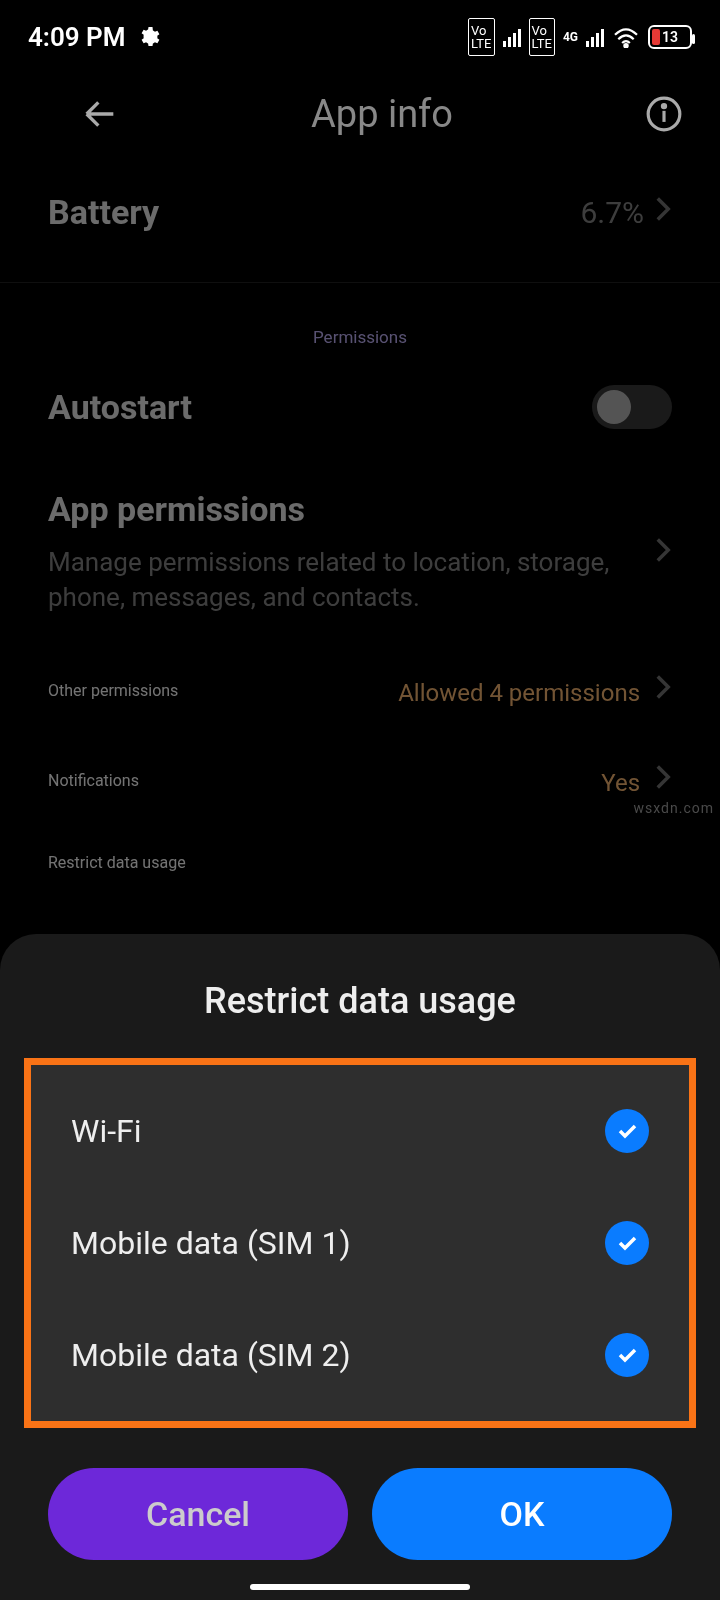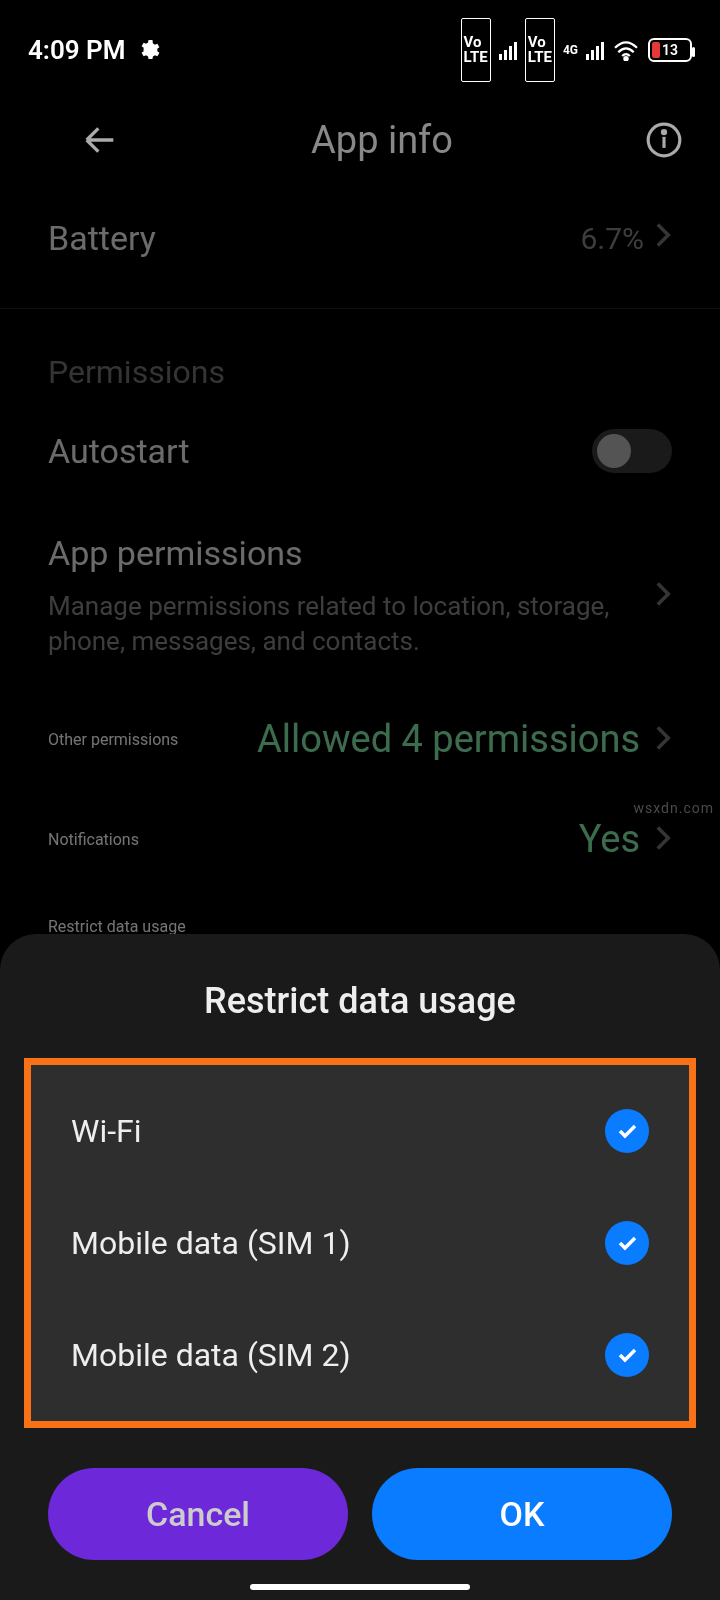--- a/index.html
+++ b/index.html
@@ -9,43 +9,43 @@
   .status-bar { display:flex; justify-content:space-between; align-items:center; padding: 18px 28px 10px 28px; font-size: 26px; font-weight:600; }
   .status-left { display:flex; align-items:center; gap:10px; }
   .status-right { display:flex; align-items:center; gap:8px; }
   .gear-icon svg, .status-right svg { display:block; }
   .battery-box { border:2px solid #fff; border-radius:6px; width:44px; height:24px; position:relative; display:flex; align-items:center; padding:2px; }
   .battery-box::after { content:""; position:absolute; right:-5px; top:7px; width:3px; height:10px; background:#fff; border-radius:2px; }
   .battery-fill { background:#e53935; height:100%; width:22%; border-radius:2px; }
   .battery-pct { position:absolute; left:0; right:0; text-align:center; font-size:14px; font-weight:600; }
   .sig { display:flex; align-items:flex-end; gap:2px; height:20px; }
   .sig span { width:3px; background:#fff; }
-  .volte { font-size:15px; font-weight:700; border:1px solid #fff; padding:16px 2px; border-radius:2px; line-height:1; }
+  .volte { font-size:13px; font-weight:400; border:1px solid #fff; padding:5px 2px; border-radius:2px; line-height:1; }
   .fourg { font-size:12px; font-weight:700; }
   
   
   .header { display:flex; align-items:center; justify-content:space-between; padding: 24px 32px 24px 32px; margin-left: 44px; }
   .header-title { font-size:38px; color:#888; flex:1; text-align:center; }
   .back, .info-icn { width:48px; height:48px; display:flex; align-items:center; justify-content:center; color:#888; }
   
   
   .content { padding: 0 0; opacity: 0.45; }
   .row { display:flex; align-items:center; justify-content:space-between; padding: 30px 48px; }
-  .row .label { font-size:34px; font-weight:400; color:#eee; }
+  .row .label { font-size:34px; font-weight:700; color:#eee; }
   .row .value { font-size:30px; color:#888; display:flex; align-items:center; gap:10px; }
   .chev { color:#666; }
   .divider { height:1px; background:#222; margin: 20px 0; }
-  .section-title { font-size:32px; color:#737373; padding: 24px 48px 8px; }
+  .section-title { font-size:17px; color:#c4b5fd; padding: 24px 48px 8px; text-align: center; }
   .row-col { flex-direction:column; align-items:flex-start; position:relative; }
   .row-col .sub { font-size:26px; color:#888; margin-top:16px; line-height:1.35; padding-right:40px;}
   .row-col .chev-side { position:absolute; right:48px; top:50%; transform:translateY(-50%); color:#666; }
   .toggle { width:80px; height:44px; background:#3a3a3a; border-radius:22px; position:relative; }
   .toggle .knob { width:34px; height:34px; background:#bbb; border-radius:50%; position:absolute; left:5px; top:5px; }
   .row-split { display:flex; align-items:center; justify-content:space-between; padding: 28px 48px; }
-  .row-split .value-txt { font-size:38px; color:#86efac; text-align:right; max-width:330px; }
+  .row-split .value-txt { font-size:24px; color:#fdba74; text-align:right; max-width:330px; }
   
   
   .scrim { position:absolute; inset:0; background:rgba(0,0,0,0.0); }
   .dialog { position:absolute; left:0; right:0; bottom:0; background:#1a1a1a; border-radius:36px 36px 0 0; padding: 28px 0 40px 0; }
   .dialog-title { font-size:36px; font-weight:500; text-align:center; color:#eee; padding: 18px 0 36px 0; }
   .options { margin: 0 24px; border:7px solid #f97316; padding: 10px 12px; background:#2e2e2e; }
   .opt { display:flex; align-items:center; justify-content:space-between; padding: 34px 28px; }
   .opt .opt-label { font-size:32px; color:#eee; }
   .check { width:44px; height:44px; border-radius:50%; background:#0a7cff; display:flex; align-items:center; justify-content:center; }
   .dialog-buttons { display:flex; gap:24px; padding: 40px 48px 0 48px; }

